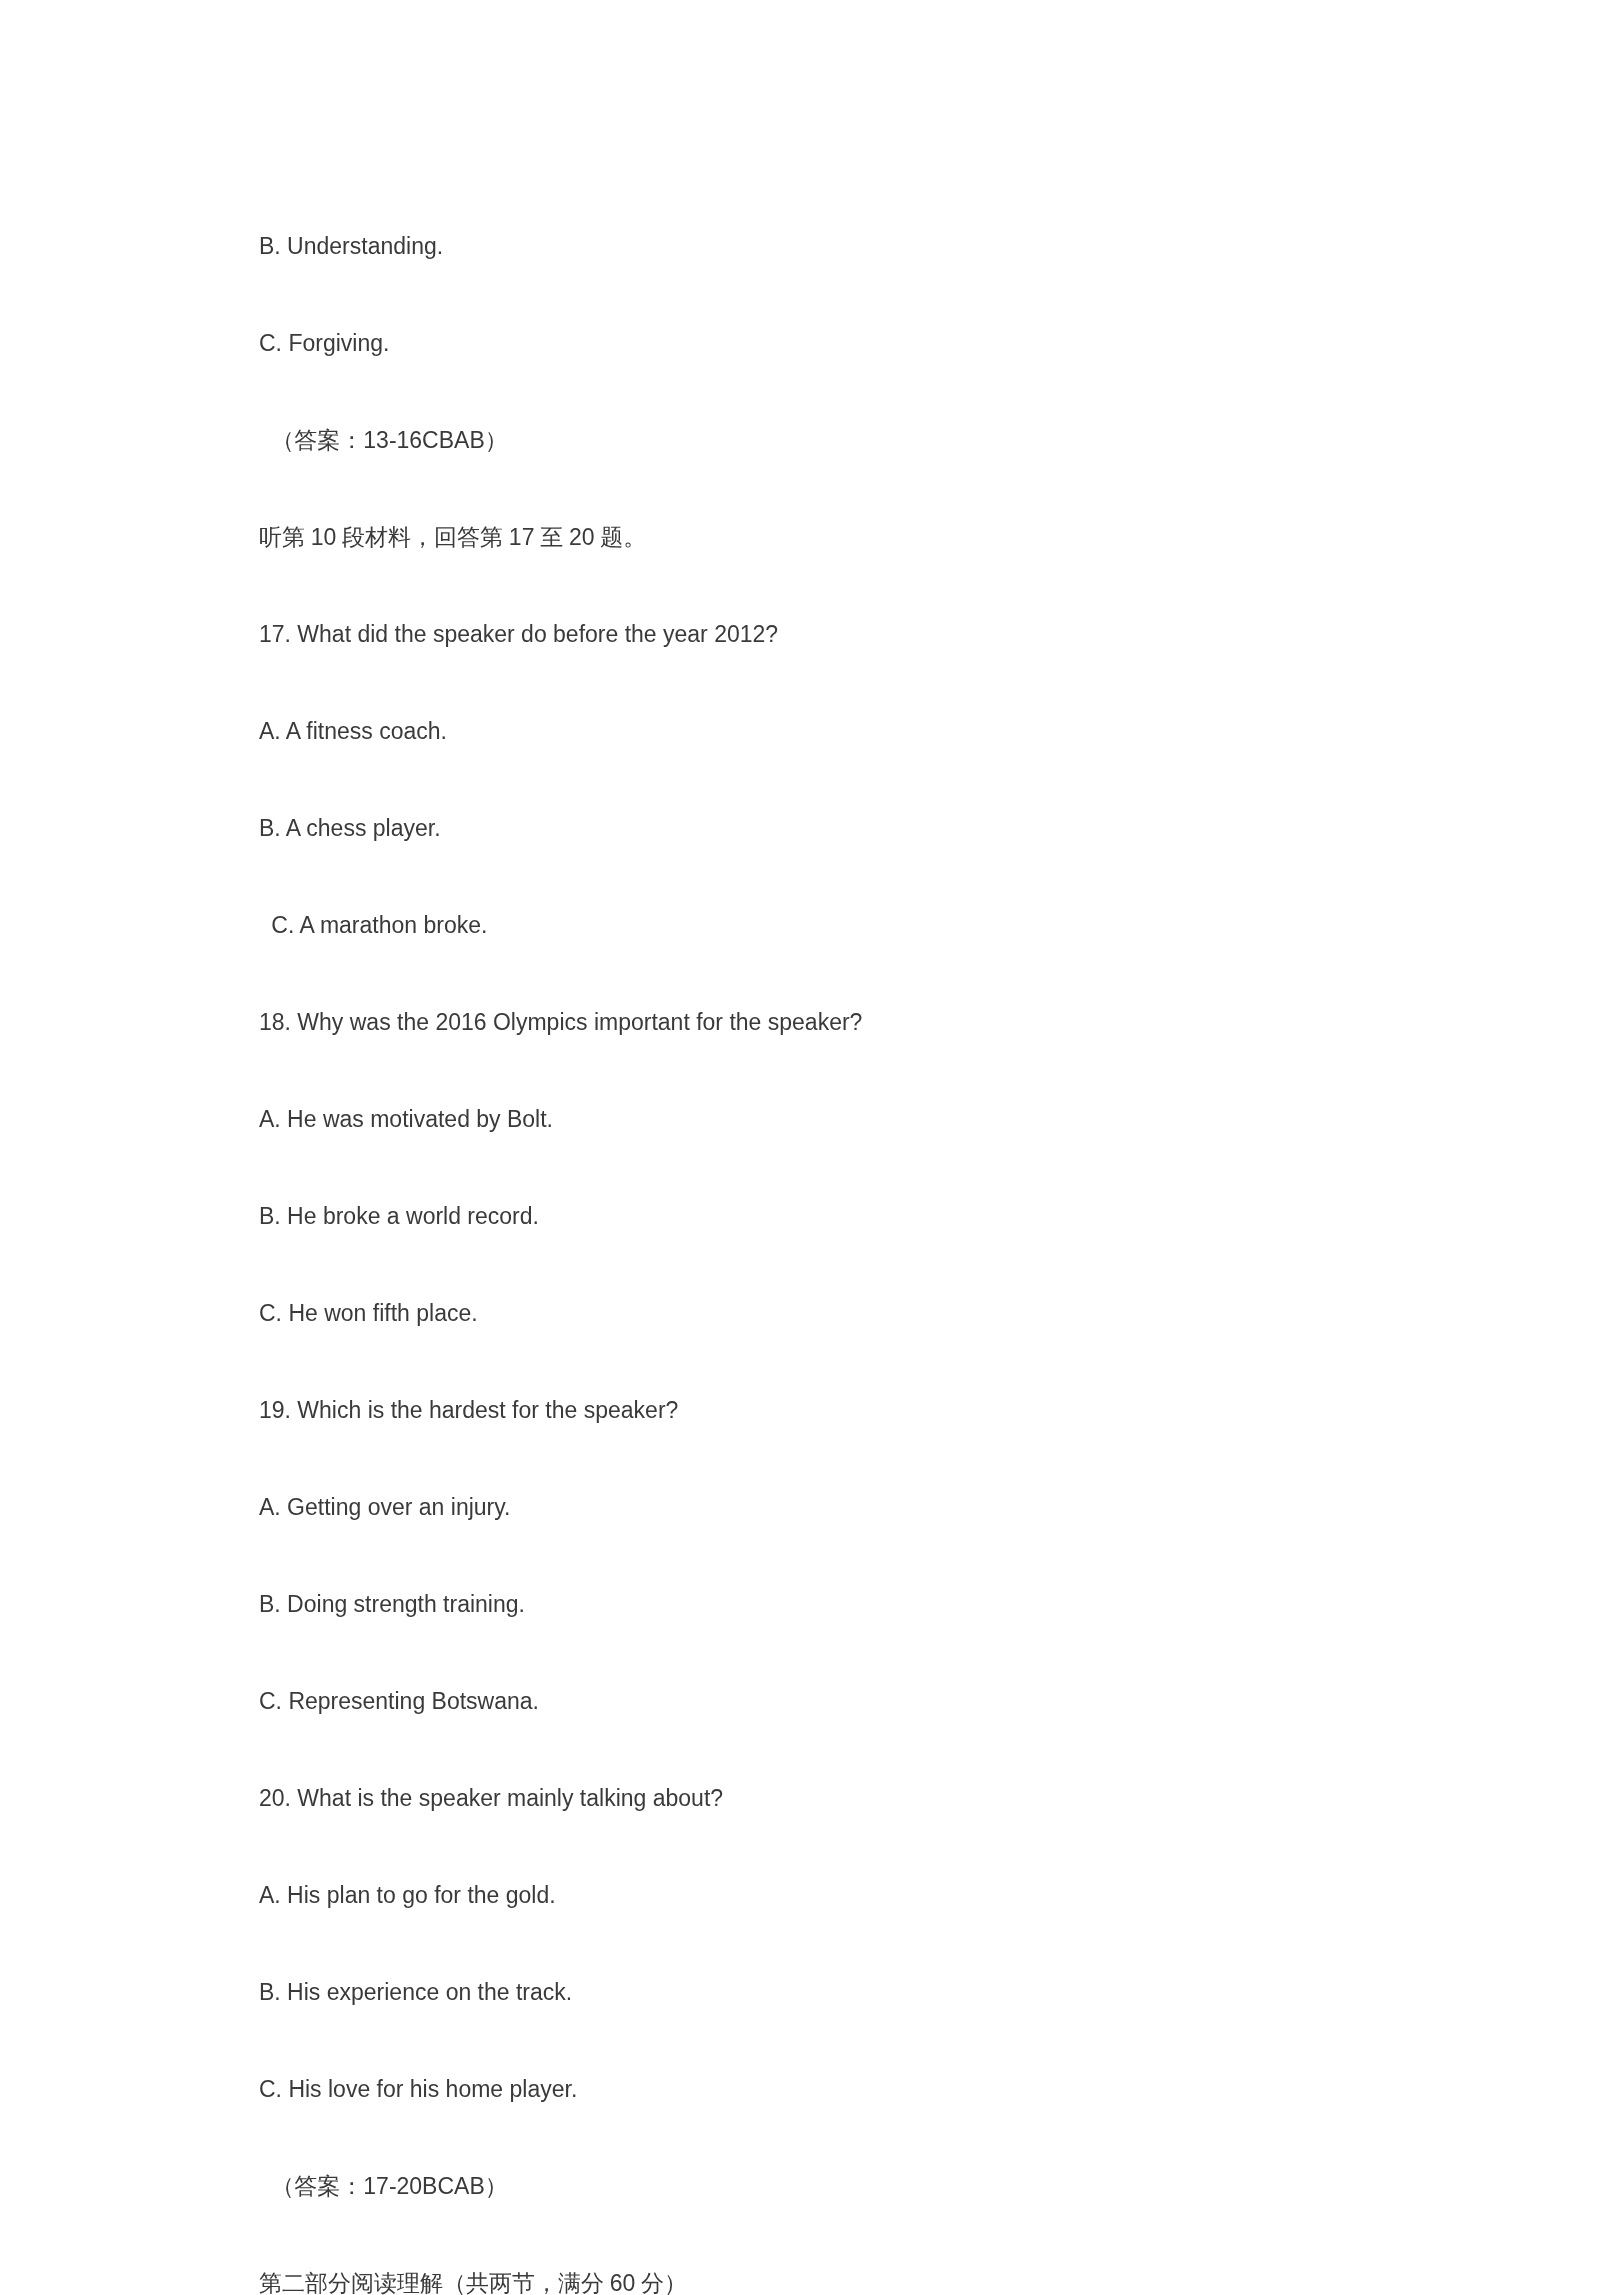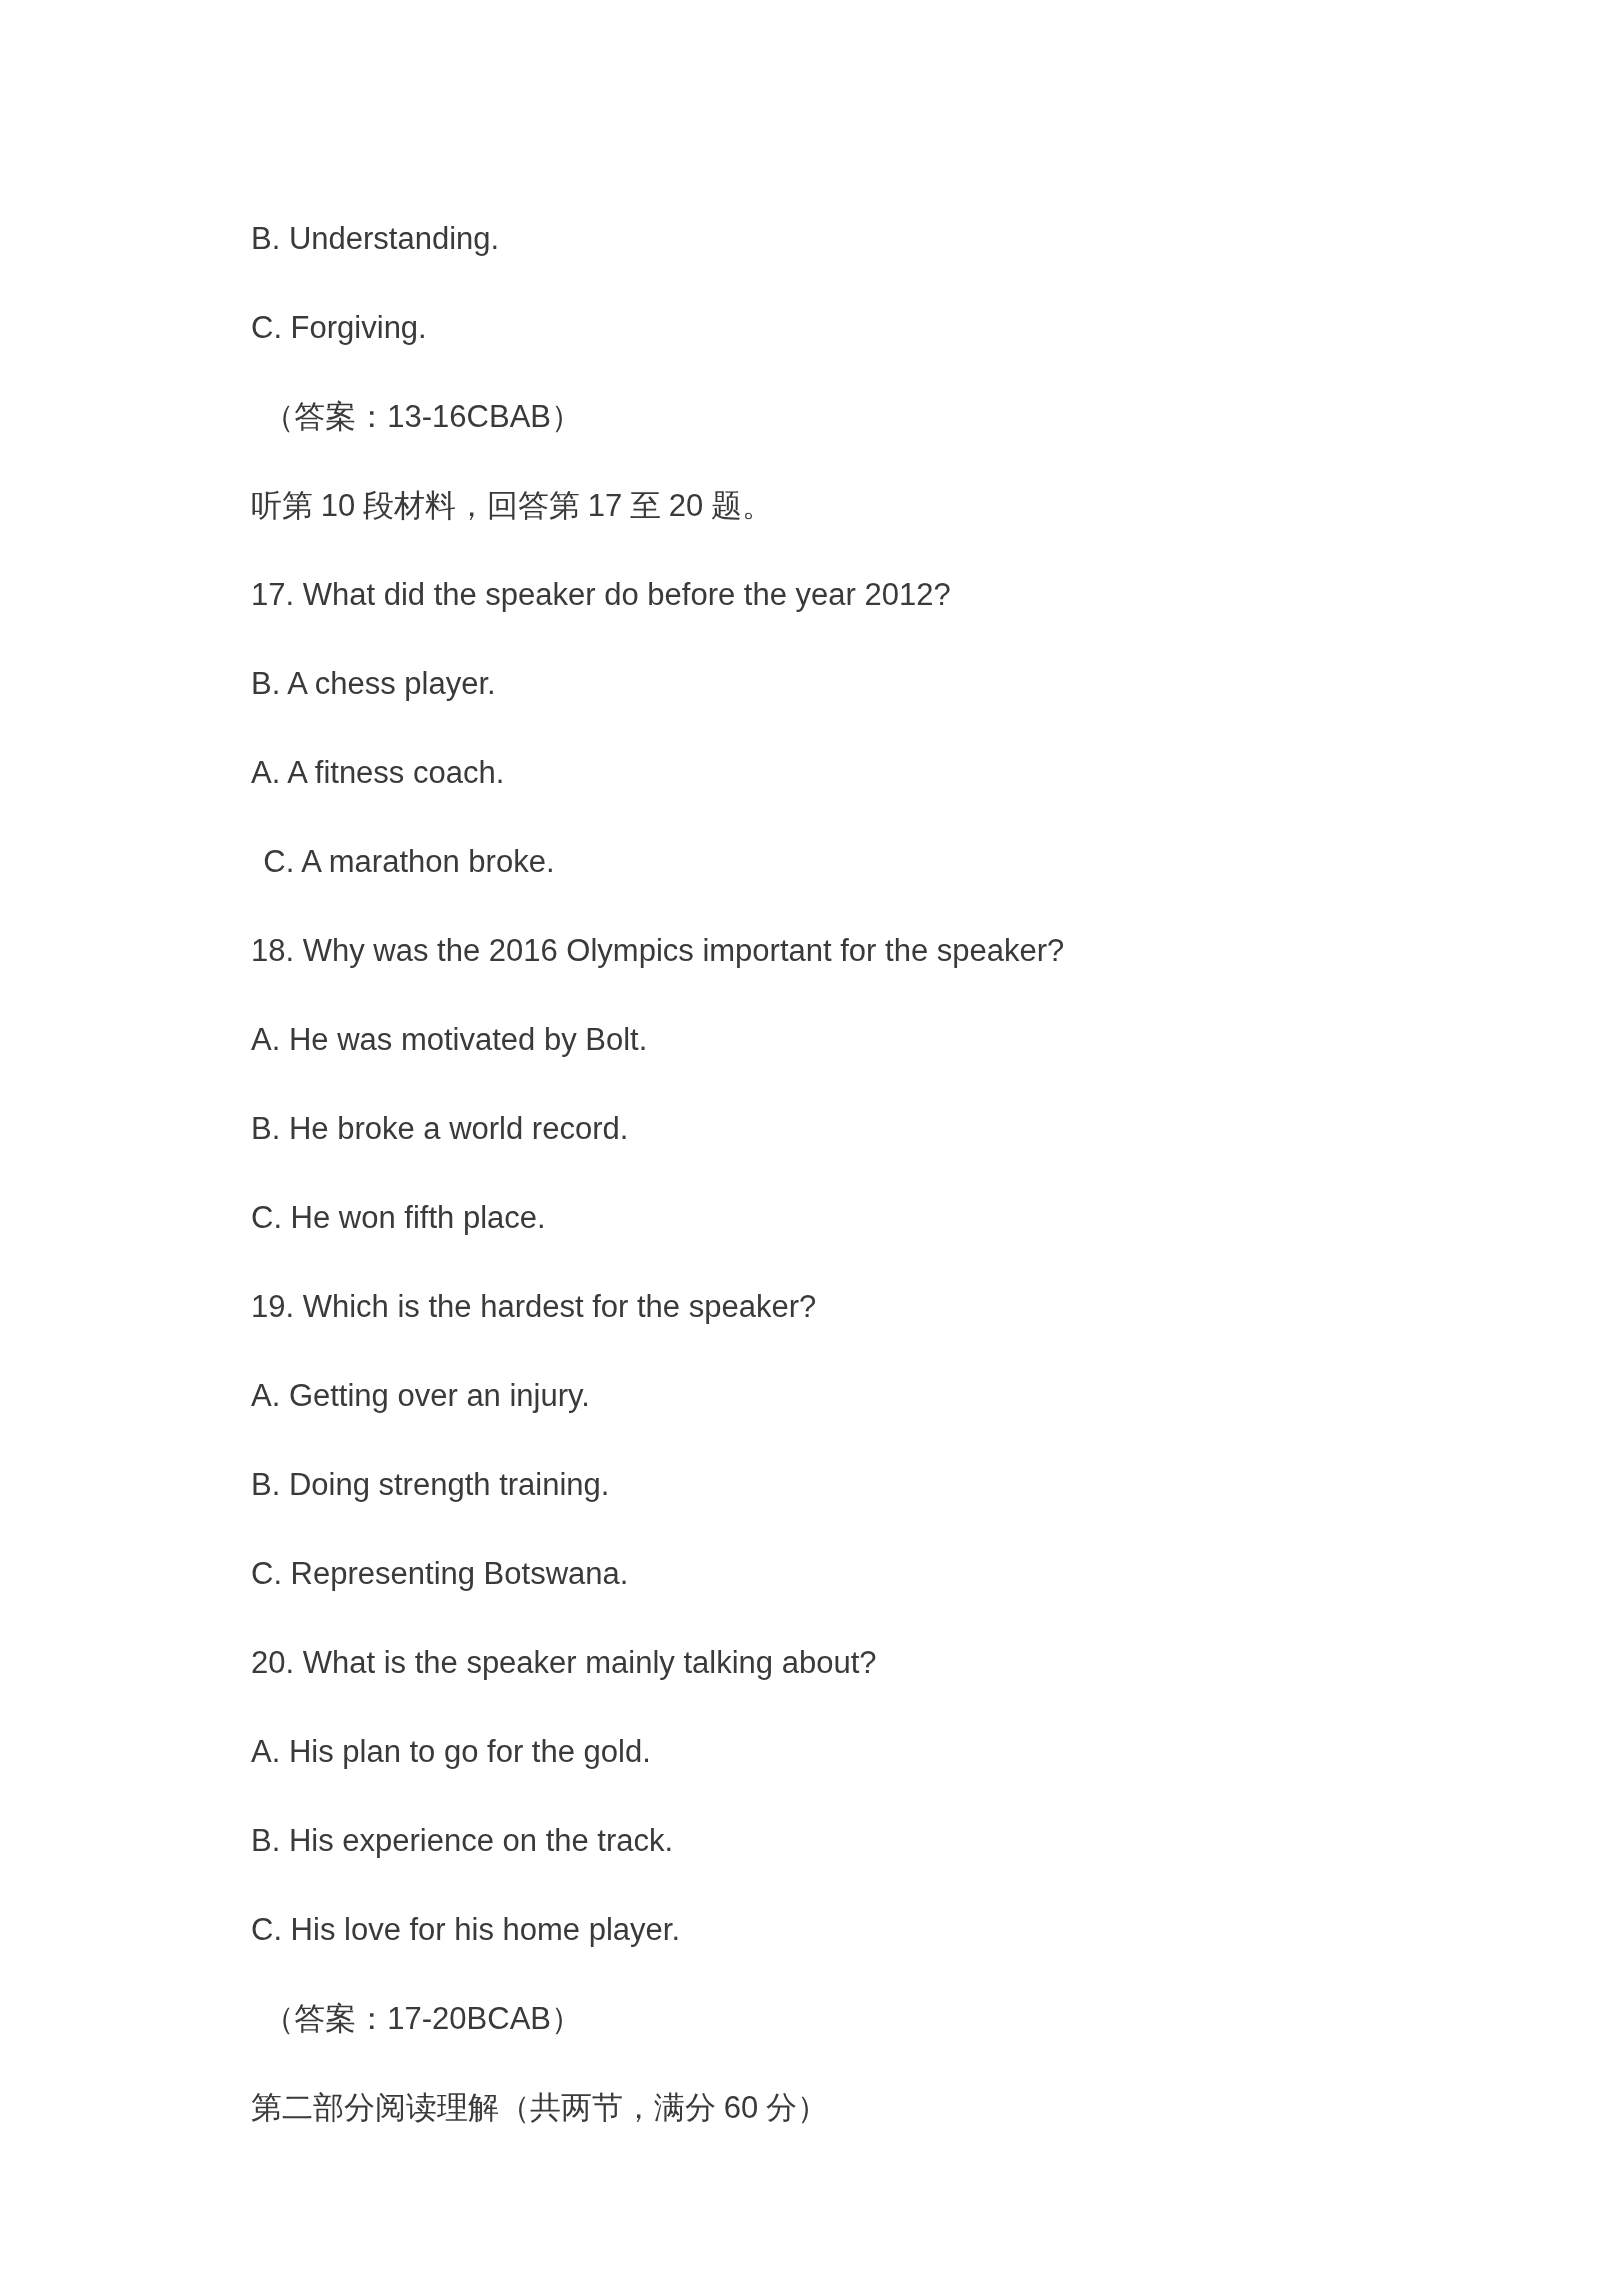--- a/index.html
+++ b/index.html
@@ -14,24 +14,24 @@
     background: #ffffff;
     overflow: hidden;
   }
   .content {
     position: absolute;
     top: 192px;
     left: 247px;
     right: 109px;
   }
   p.line {
-    margin: 4px;
+    margin: 12px;
     padding: 0;
     line-height: 85px;
-    font-size: 31px;
+    font-size: 23px;
     color: #3a3a3a;
     white-space: pre;
   }
   p.line.indent {
     padding-left: 12.3px;
   }
   span.f-en {
     font-family: "Liberation Sans", "DejaVu Sans", sans-serif;
   }
   span.f-zh {
@@ -45,22 +45,22 @@
 </head>
 <body>
 
 <main class="page">
   <section class="content">
       <p class="line"><span class="f-en">B. Understanding.</span></p>
       <p class="line"><span class="f-en">C. Forgiving.</span></p>
       <p class="line indent"><span class="f-zh">（答案：</span><span class="f-en">13-16CBAB</span><span class="f-zh">）</span></p>
       <p class="line"><span class="f-zh">听第 </span><span class="f-en b">10</span><span class="f-zh"> 段材料，回答第 </span><span class="f-en b">17</span><span class="f-zh"> 至 </span><span class="f-en b">20</span><span class="f-zh"> 题。</span></p>
       <p class="line"><span class="f-en">17. What did the speaker do before the year 2012?</span></p>
+      <p class="line"><span class="f-en">A. A fitness coach.</span></p>
       <p class="line"><span class="f-en">B. A chess player.</span></p>
-      <p class="line"><span class="f-en">A. A fitness coach.</span></p>
       <p class="line indent"><span class="f-en">C. A marathon broke.</span></p>
       <p class="line"><span class="f-en">18. Why was the 2016 Olympics important for the speaker?</span></p>
       <p class="line"><span class="f-en">A. He was motivated by Bolt.</span></p>
       <p class="line"><span class="f-en">B. He broke a world record.</span></p>
       <p class="line"><span class="f-en">C. He won fifth place.</span></p>
       <p class="line"><span class="f-en">19. Which is the hardest for the speaker?</span></p>
       <p class="line"><span class="f-en">A. Getting over an injury.</span></p>
       <p class="line"><span class="f-en">B. Doing strength training.</span></p>
       <p class="line"><span class="f-en">C. Representing Botswana.</span></p>
       <p class="line"><span class="f-en">20. What is the speaker mainly talking about?</span></p>

